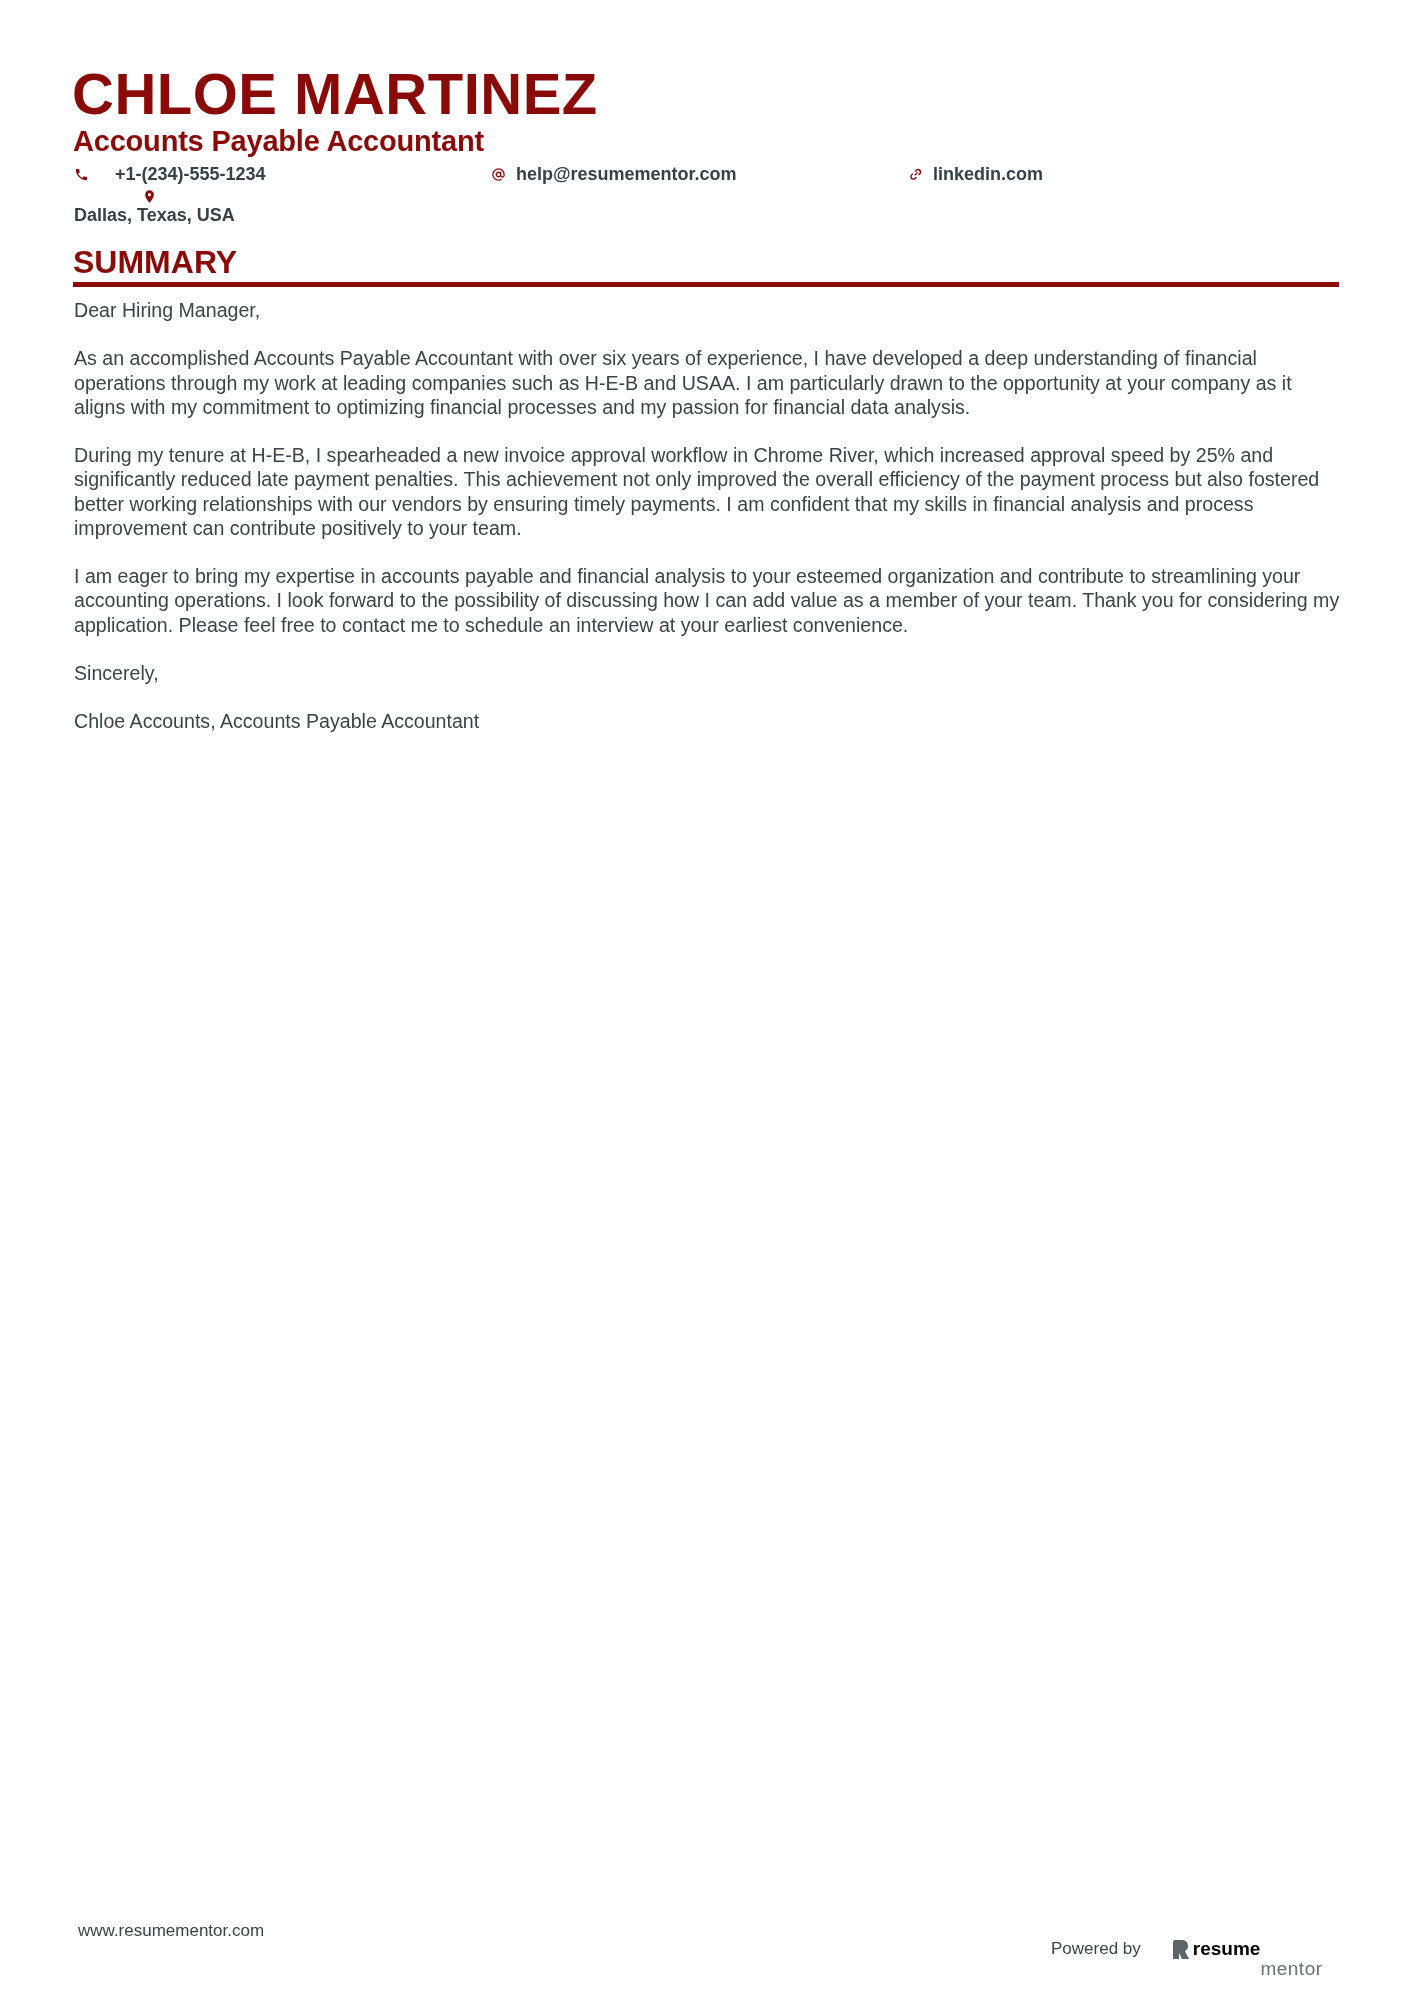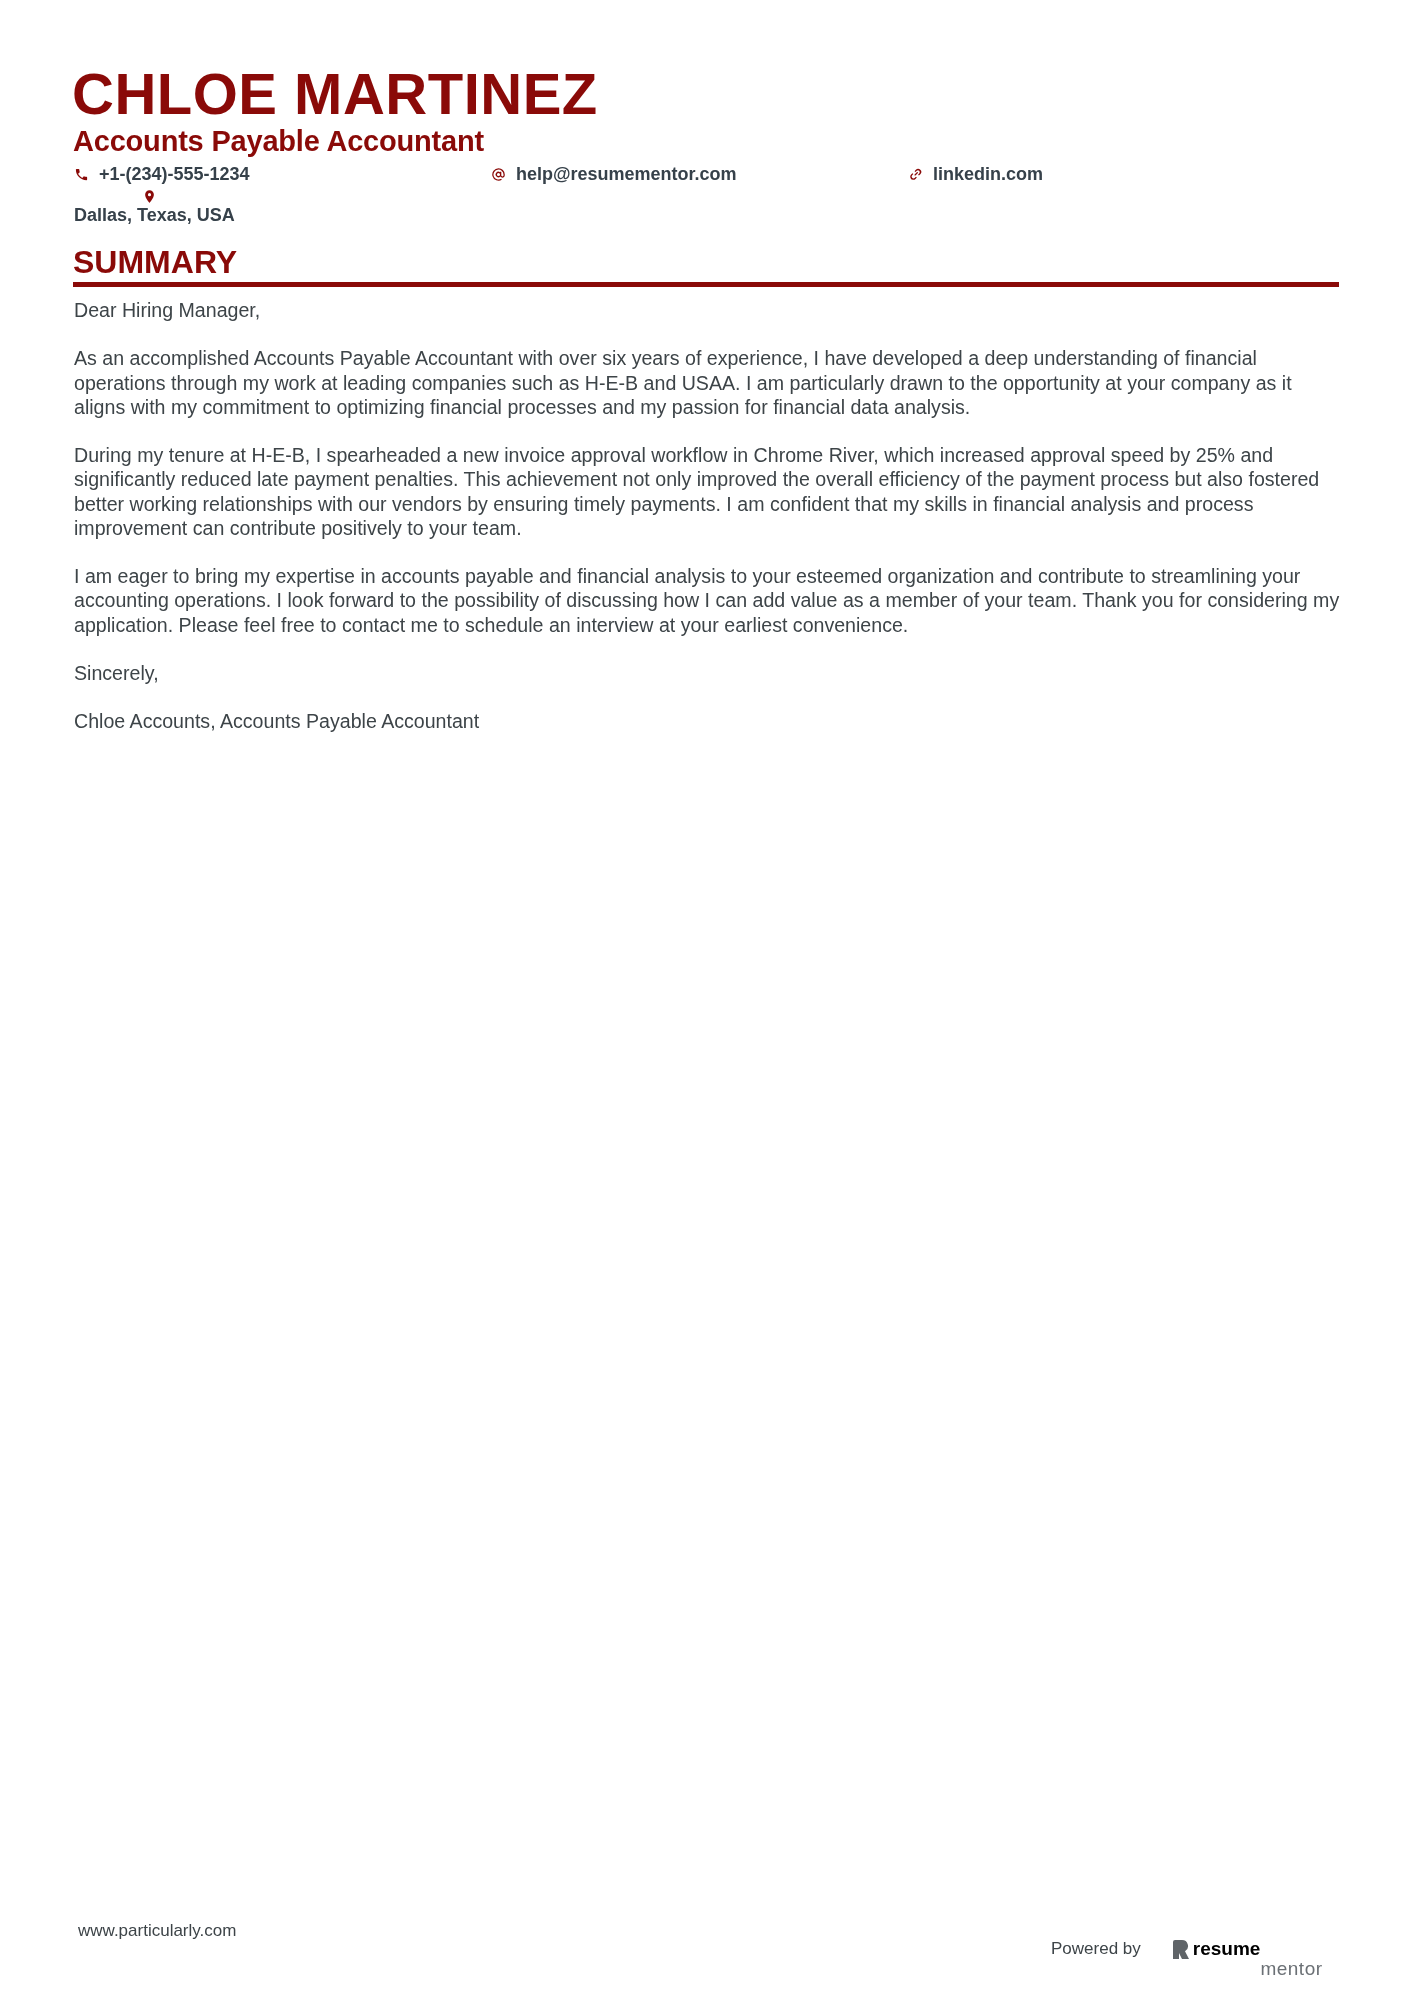--- a/index.html
+++ b/index.html
@@ -5,21 +5,21 @@
   html, body { margin:0; padding:0; background:#ffffff; }
   body { width:1410px; height:1995px; position:relative; overflow:hidden;
          font-family:"Liberation Sans", "DejaVu Sans", sans-serif; }
   .name { position:absolute; left:72px; top:62px; font-size:58px; font-weight:700;
           color:#8a0a08; letter-spacing:0.5px; line-height:64px; margin:0; }
   .title { position:absolute; left:73px; top:124px; font-size:29px; font-weight:700;
            color:#8a0a08; line-height:34px; margin:0; letter-spacing:-0.2px; }
   .contact { position:absolute; display:flex; align-items:center; font-size:18px;
              font-weight:700; color:#36414a; line-height:22px; }
   .contact svg { width:15px; height:15px; margin-right:10px; fill:#8a0a08; flex:none; }
-  .c-phone { left:74px; top:163px; }
+  .c-phone { left:74px; top:163px;gap:16px; }
   .c-email { left:491px; top:163px; }
   .c-link { left:908px; top:163px; }
   .c-loc { left:74px; top:189px;flex-direction:column; }
   .section-title { position:absolute; left:73px; top:244px; font-size:32px; font-weight:700;
                    color:#8a0a08; line-height:36px; margin:0; }
   .rule { position:absolute; left:73px; top:282px; width:1266px; height:5px; background:#8a0a08; }
   .body { position:absolute; left:74px; top:298px; width:1270px; font-size:19.6px;
           line-height:24.2px; color:#3d4448; }
   .body p { margin:0 0 24.2px 0; }
   .footer-left { position:absolute; left:78px; top:1921px; font-size:17px; color:#3d4448; }
@@ -70,21 +70,21 @@
 
 <div class="body">
   <p>Dear Hiring Manager,</p>
   <p>As an accomplished Accounts Payable Accountant with over six years of experience, I have developed a deep understanding of financial operations through my work at leading companies such as H-E-B and USAA. I am particularly drawn to the opportunity at your company as it aligns with my commitment to optimizing financial processes and my passion for financial data analysis.</p>
   <p>During my tenure at H-E-B, I spearheaded a new invoice approval workflow in Chrome River, which increased approval speed by 25% and significantly reduced late payment penalties. This achievement not only improved the overall efficiency of the payment process but also fostered better working relationships with our vendors by ensuring timely payments. I am confident that my skills in financial analysis and process improvement can contribute positively to your team.</p>
   <p>I am eager to bring my expertise in accounts payable and financial analysis to your esteemed organization and contribute to streamlining your accounting operations. I look forward to the possibility of discussing how I can add value as a member of your team. Thank you for considering my application. Please feel free to contact me to schedule an interview at your earliest convenience.</p>
   <p>Sincerely,</p>
   <p>Chloe Accounts, Accounts Payable Accountant</p>
 </div>
 
-<div class="footer-left">www.particularly.com</div>
+<div class="footer-left">www.resumementor.com</div>
 
 <div class="footer-right">
   <span class="powered">Powered by</span>
   <span class="logo">
     <svg viewBox="0 0 16 19">
         <path d="M2 0h7a6 6 0 0 1 3 11.2L16 19H9L6 13H6v6H0V2a2 2 0 0 1 2-2z"></path>
       </svg>
     <span class="b">resume</span>
       <span class="l">mentor</span>
   </span>

